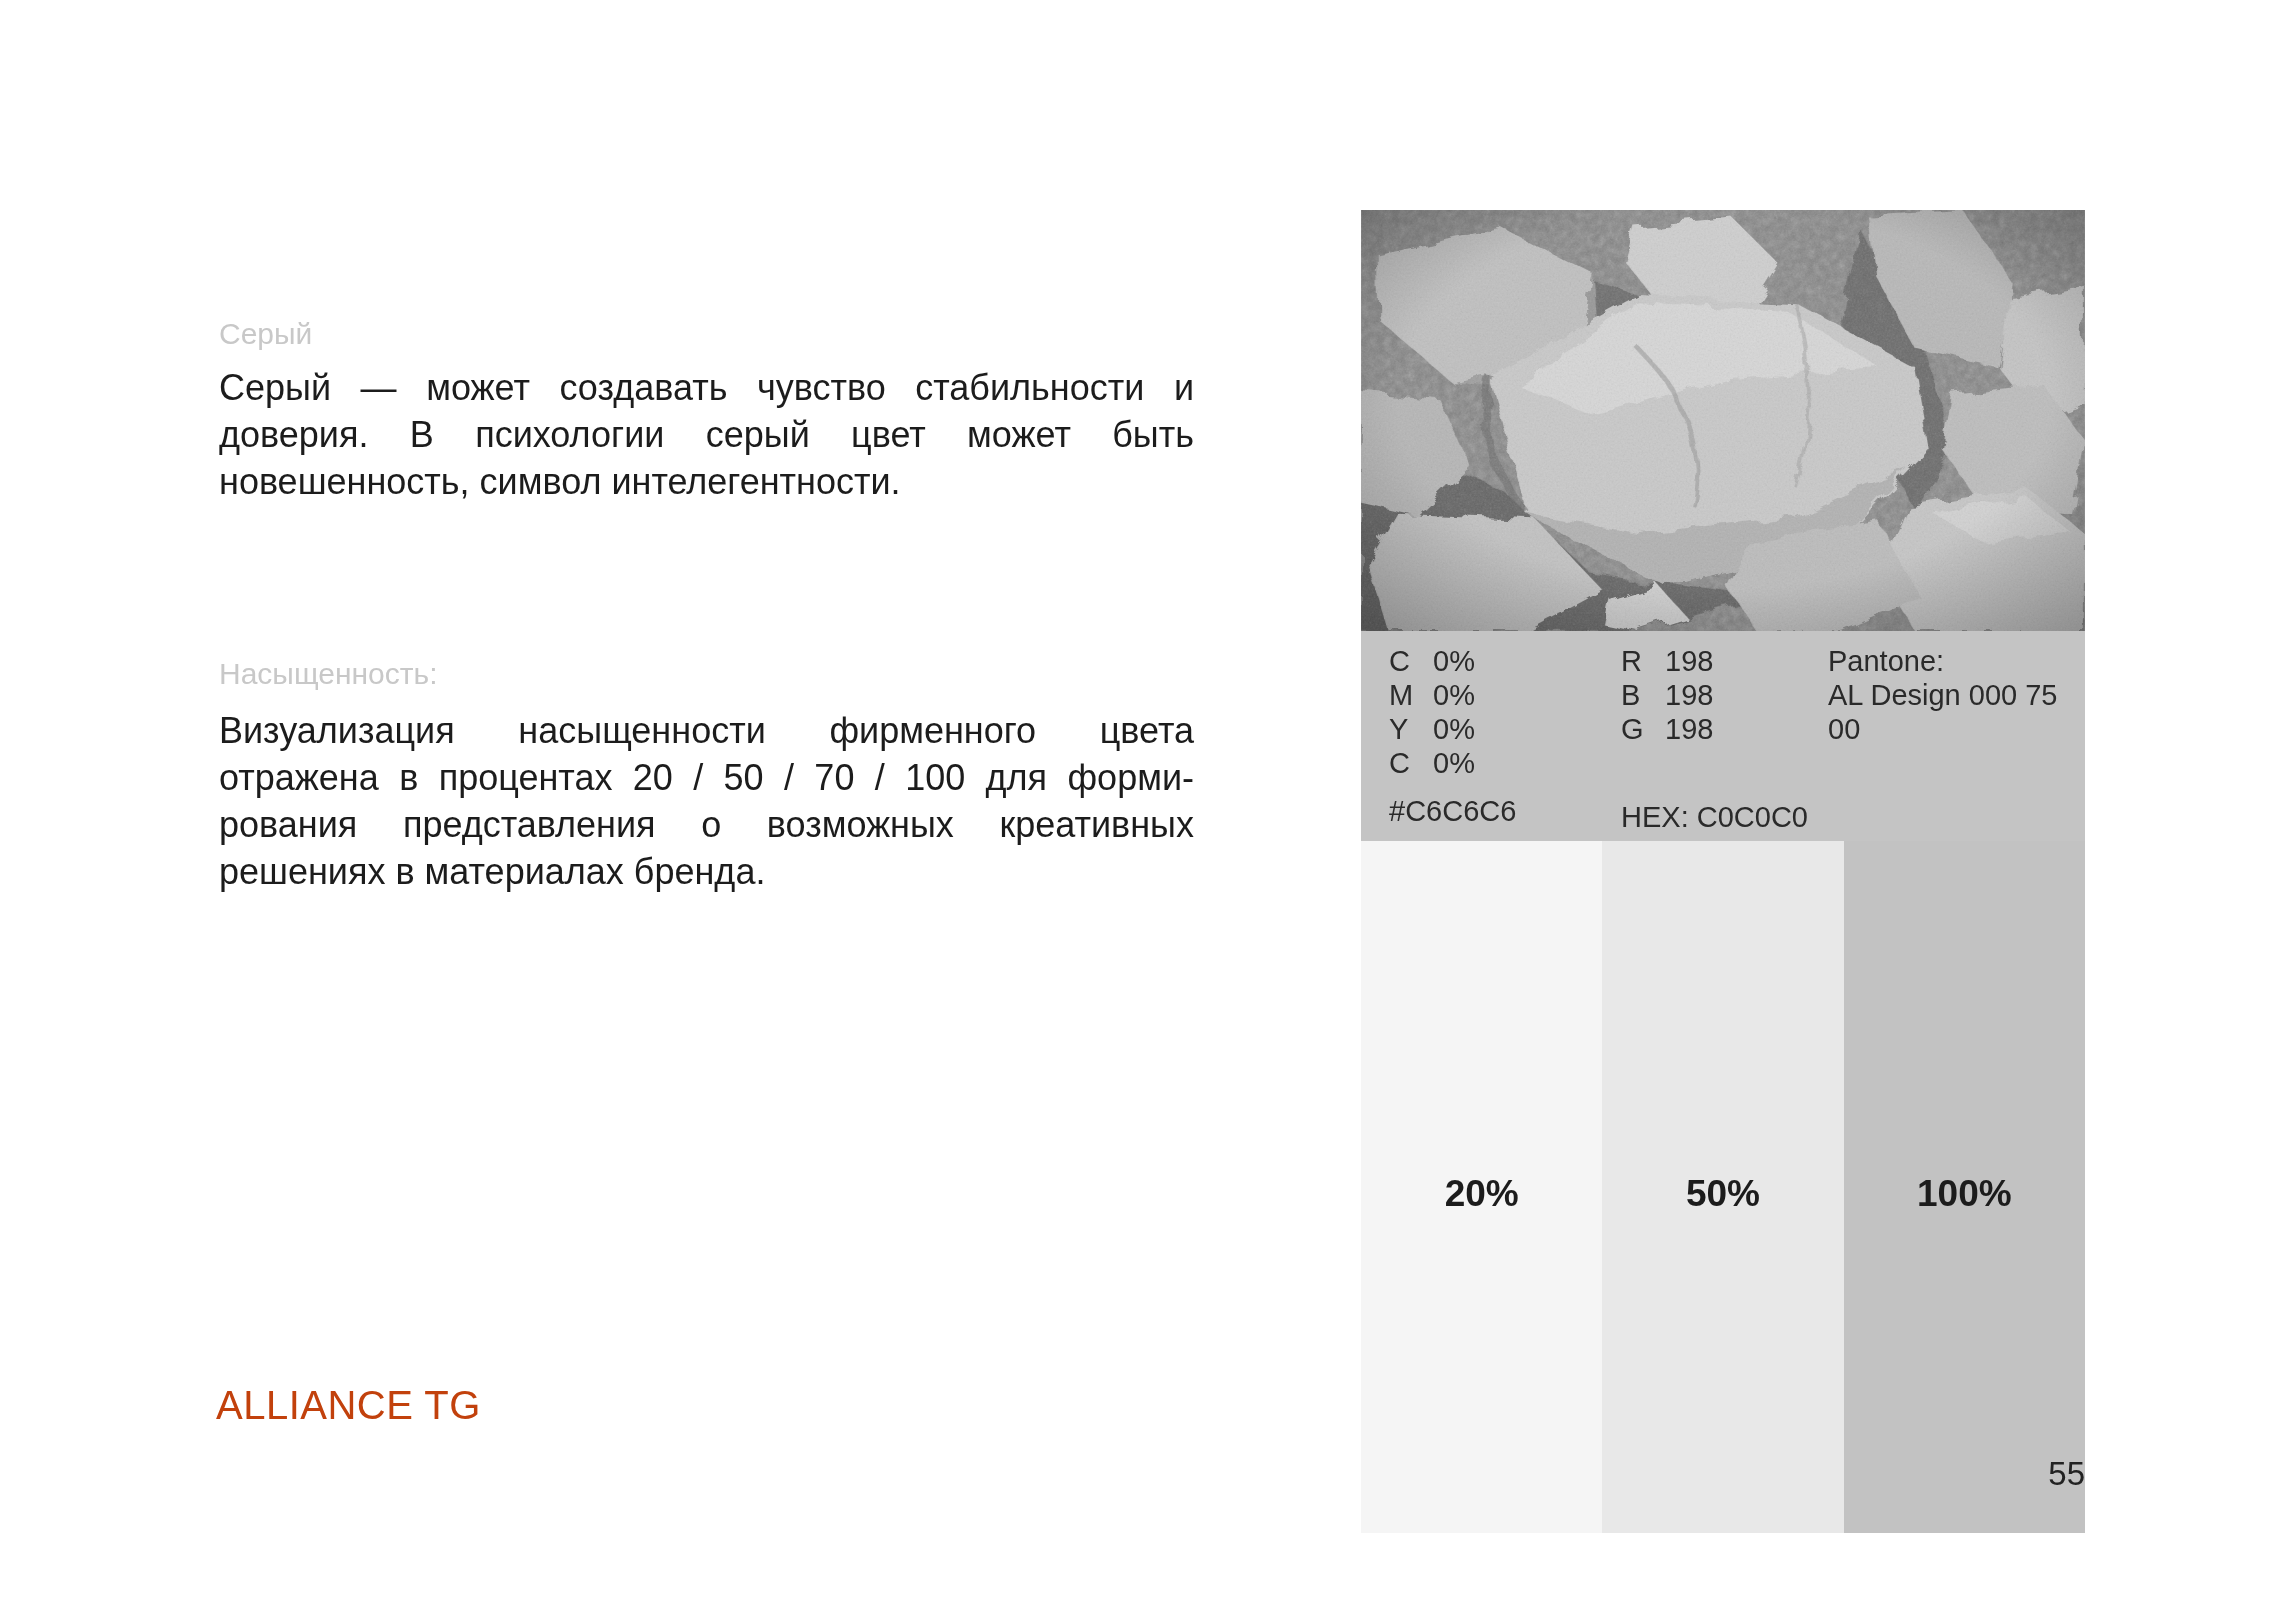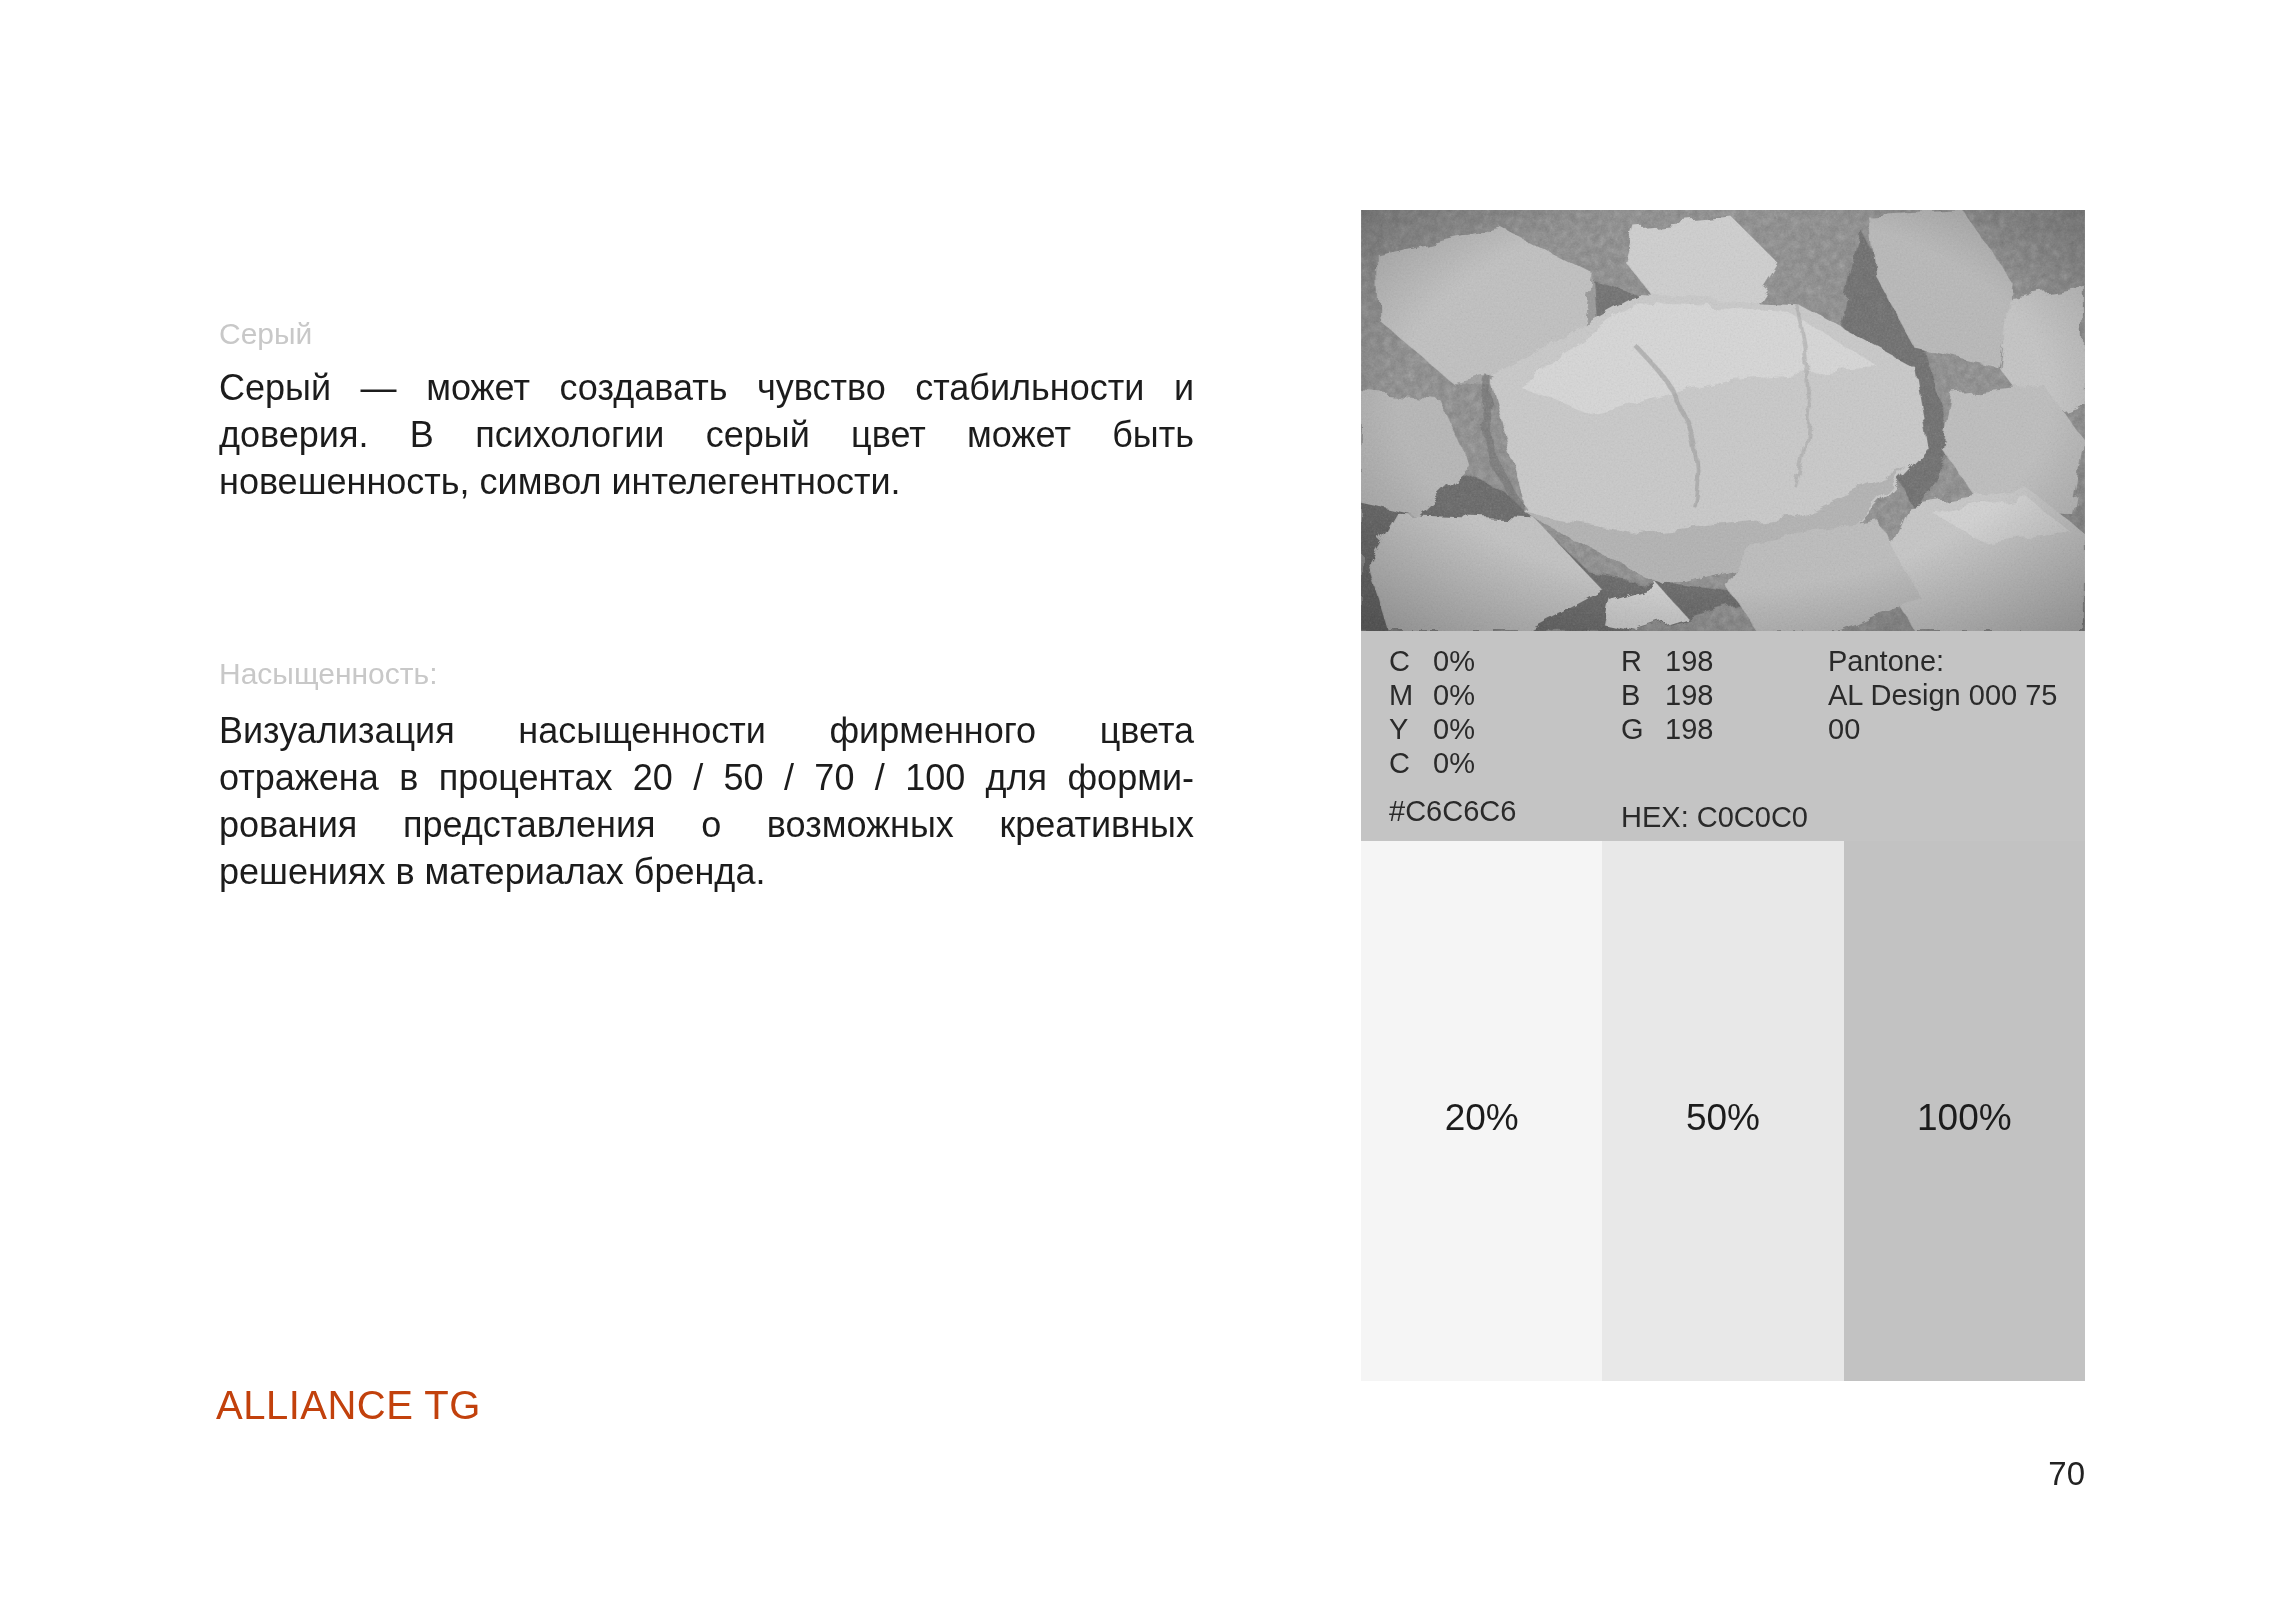--- a/index.html
+++ b/index.html
@@ -36,21 +36,21 @@
   .values { position:absolute; left:0; top:421px; width:724px; height:210px; }
   .vcol { position:absolute; top:13px; font-size:29px; line-height:34px; color:#2a2a2a; }
   .vcol-cmyk { left:28px; }
   .vcol-rgb  { left:260px; }
   .vcol-pantone { left:467px; }
   .vline { display:flex; }
   .vline .k { width:44px; }
   .hex-swatch { position:absolute; left:28px;  top:164px; font-size:29px; color:#2a2a2a; }
   .hex-label  { position:absolute; left:260px; top:170px; font-size:29px; color:#2a2a2a; }
 
-  .swatches { position:absolute; left:0; top:631px; width:724px; height:540px; display:flex; }
+  .swatches { position:absolute; left:0; top:631px; width:724px; height:692px; display:flex;font-weight:bold; }
   .swatch { flex:1 1 0; height:100%; display:flex; align-items:center; justify-content:center; }
   .swatch-label { font-size:37px; color:#1c1c1c; transform:translateY(7.4px); }
 
   
   .brand   { position:absolute; left:216px; top:1383px; font-size:40px; color:#c2410c; letter-spacing:0.5px; }
   .pagenum { position:absolute; right:204px; top:1455px; font-size:33px; color:#222; text-align:right; }
 </style>
 </head>
 <body>
 
@@ -189,17 +189,17 @@
         <span class="swatch-label">50%</span>
       </div>
       <div class="swatch" style="background-color: rgb(194, 194, 194);">
         <span class="swatch-label">100%</span>
       </div>
     </div>
   </aside>
 
   <footer>
     <div class="brand">ALLIANCE TG</div>
-    <div class="pagenum">70</div>
+    <div class="pagenum">55</div>
   </footer>
 
 </div>
 
 
 </body></html>

